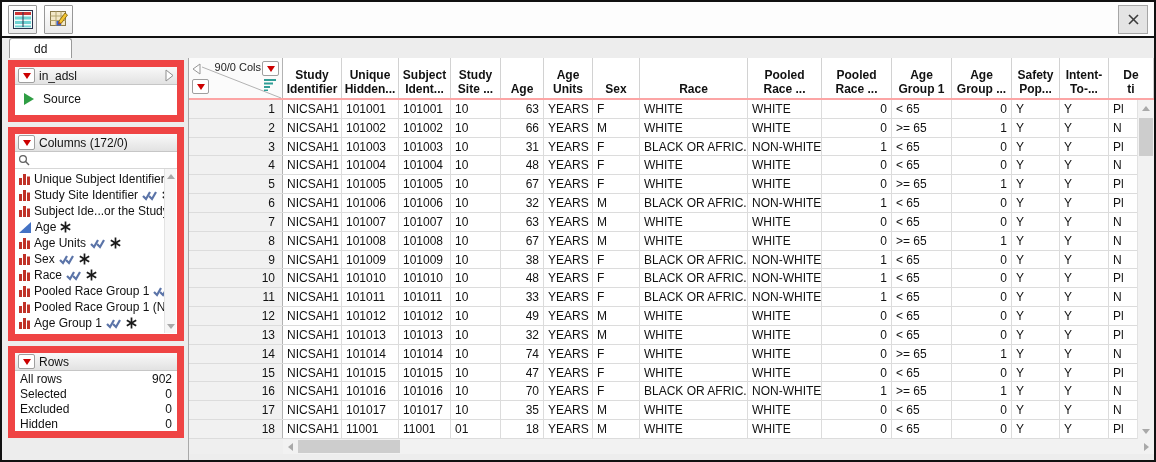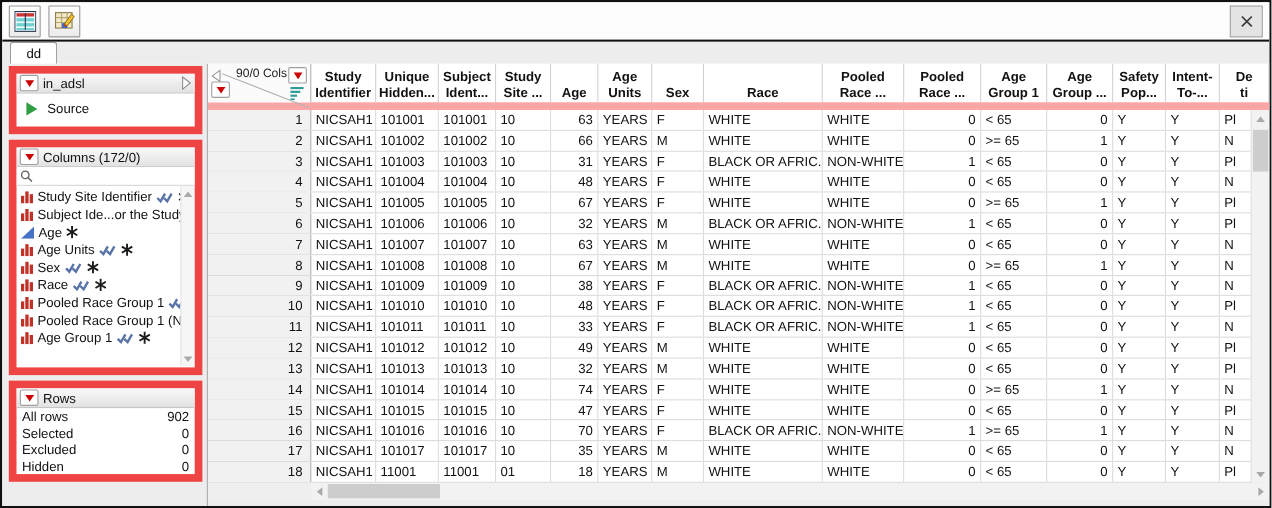--- a/index.html
+++ b/index.html
@@ -6,21 +6,21 @@
   .window{position:relative;width:1156px;height:462px;box-sizing:border-box;border:2px solid #111;
     background:#fff;font-family:"Liberation Sans",sans-serif;color:#111;overflow:hidden;}
   
   .titlebar{height:34px;border-bottom:2px solid #111;background:#fdfdfd;display:flex;align-items:center;padding:0 6px;box-sizing:content-box;}
   .tool-btn{width:27px;height:27px;border:1px solid #979797;background:linear-gradient(#ffffff,#ebebeb);
     display:flex;align-items:center;justify-content:center;margin-right:7px;border-radius:1px;}
   .close-btn{width:28px;height:27px;border:1px solid #a6a6a6;background:#e4e4e4;display:flex;align-items:center;justify-content:center;margin-left:auto;}
   
   .tabbar{height:20px;background:#ededed;display:flex;align-items:flex-end;padding-left:7px;}
   .tab{height:19px;background:#fff;border:1px solid #9a9a9a;border-bottom:none;border-radius:3px 3px 0 0;
-    padding:0 14px;font-size:12px;display:flex;align-items:center;}
+    padding:0 24px;font-size:12px;display:flex;align-items:center;}
   
   .main{height:402px;display:flex;background:#ededed;}
   .sidebar{width:186px;flex:none;box-sizing:border-box;padding:2px 4px 0 6px;}
   .panel{border:7px solid #ef4444;background:#fff;box-sizing:border-box;margin-bottom:5px;overflow:hidden;}
   .panel-header{height:17px;background:linear-gradient(#f9f9f9,#e2e2e2);border-bottom:1px solid #c6c6c6;
     display:flex;align-items:center;gap:4px;padding:0 3px;font-size:12px;}
   .panel-title{flex:1;white-space:nowrap;overflow:hidden;}
   .red-tri-btn{width:15px;height:13px;flex:none;background:#fff;border:1px solid #9f9f9f;border-radius:2px;
     display:inline-flex;align-items:center;justify-content:center;}
   .red-tri-btn::after{content:"";width:0;height:0;border-left:4px solid transparent;border-right:4px solid transparent;border-top:6px solid #c00;}
@@ -38,21 +38,21 @@
   .badge.key-clipped{width:7px;overflow:hidden;}
   .list-scroll{position:absolute;top:0;right:0;bottom:0;width:11px;background:#f6f6f6;border-left:1px solid #e3e3e3;}
   .ls-up,.ls-down{position:absolute;left:0;right:0;height:12px;display:flex;align-items:center;justify-content:center;}
   .ls-up{top:1px;} .ls-down{bottom:1px;}
   .tri-up{width:0;height:0;border-left:4px solid transparent;border-right:4px solid transparent;border-bottom:5px solid #a9a9a9;}
   .tri-down{width:0;height:0;border-left:4px solid transparent;border-right:4px solid transparent;border-top:5px solid #a9a9a9;}
   .rows-panel{height:92px;}
   .stat-row{height:15px;display:flex;justify-content:space-between;align-items:center;padding:0 5px;font-size:12px;}
   
   .tablearea{flex:1;position:relative;background:#fff;border-left:1px solid #a9a9a9;overflow:hidden;}
-  .grid-header{height:42px;display:flex;border-bottom:7px solid #fca5a5;box-sizing:border-box;background:#fff;}
+  .grid-header{height:42px;display:flex;border-bottom:2px solid #fca5a5;box-sizing:border-box;background:#fff;}
   .corner{width:94px;flex:none;position:relative;background:#fbfbfb;border-right:1px solid #b3b3b3;box-sizing:border-box;}
   .corner-cols{position:absolute;top:3px;right:21px;font-size:11px;color:#222;}
   .corner-redtri-top{position:absolute;top:3px;right:3px;}
   .corner-redtri-bottom{position:absolute;bottom:4px;left:3px;}
   .corner-collapse{position:absolute;top:5px;left:3px;}
   .corner-colsicon{position:absolute;top:21px;right:5px;}
   .hcells{display:flex;flex:1;}
   .hcell{flex:none;border-right:1px solid #d2d2d2;box-sizing:border-box;display:flex;flex-direction:column;
     justify-content:flex-end;align-items:center;font-weight:bold;font-size:12px;line-height:13.5px;padding-bottom:2px;
     overflow:hidden;white-space:nowrap;}
@@ -161,20 +161,36 @@
         </div>
         <div class="columns-list">
             <div class="col-item">
               <span class="ci-icon">
                 <svg width="11" height="12" viewBox="0 0 11 12">
                   <rect x="0" y="5" width="3" height="7" fill="#c03228"></rect>
                   <rect x="4" y="1" width="3" height="11" fill="#c03228"></rect>
                   <rect x="8" y="3.5" width="3" height="8.5" fill="#c03228"></rect>
                 </svg>
               </span>
+              <span class="ci-label">Unique Subject Identifier</span>
+              <span class="badge key-clipped">
+                <svg width="12" height="12" viewBox="0 0 12 12">
+                  <circle cx="4" cy="4" r="3" fill="none" stroke="#d4a017" stroke-width="2"></circle>
+                  <line x1="6" y1="6" x2="11" y2="11" stroke="#d4a017" stroke-width="2"></line>
+                </svg>
+              </span>
+            </div>
+            <div class="col-item">
+              <span class="ci-icon">
+                <svg width="11" height="12" viewBox="0 0 11 12">
+                  <rect x="0" y="5" width="3" height="7" fill="#c03228"></rect>
+                  <rect x="4" y="1" width="3" height="11" fill="#c03228"></rect>
+                  <rect x="8" y="3.5" width="3" height="8.5" fill="#c03228"></rect>
+                </svg>
+              </span>
               <span class="ci-label">Study Site Identifier</span>
               <span class="badge double-check">
                 <svg width="16" height="11" viewBox="0 0 16 11">
                   <path d="M1,6 L4,9 L8,2" fill="none" stroke="#5b74a8" stroke-width="2.2"></path>
                   <path d="M7,6 L10,9 L14,2" fill="none" stroke="#5b74a8" stroke-width="2.2"></path>
                 </svg>
               </span>
               <span class="badge asterisk">
                 <svg width="11" height="12" viewBox="0 0 11 12">
                   <line x1="5.5" y1="0.5" x2="5.5" y2="11.5" stroke="#1a1a1a" stroke-width="1.7"></line>

